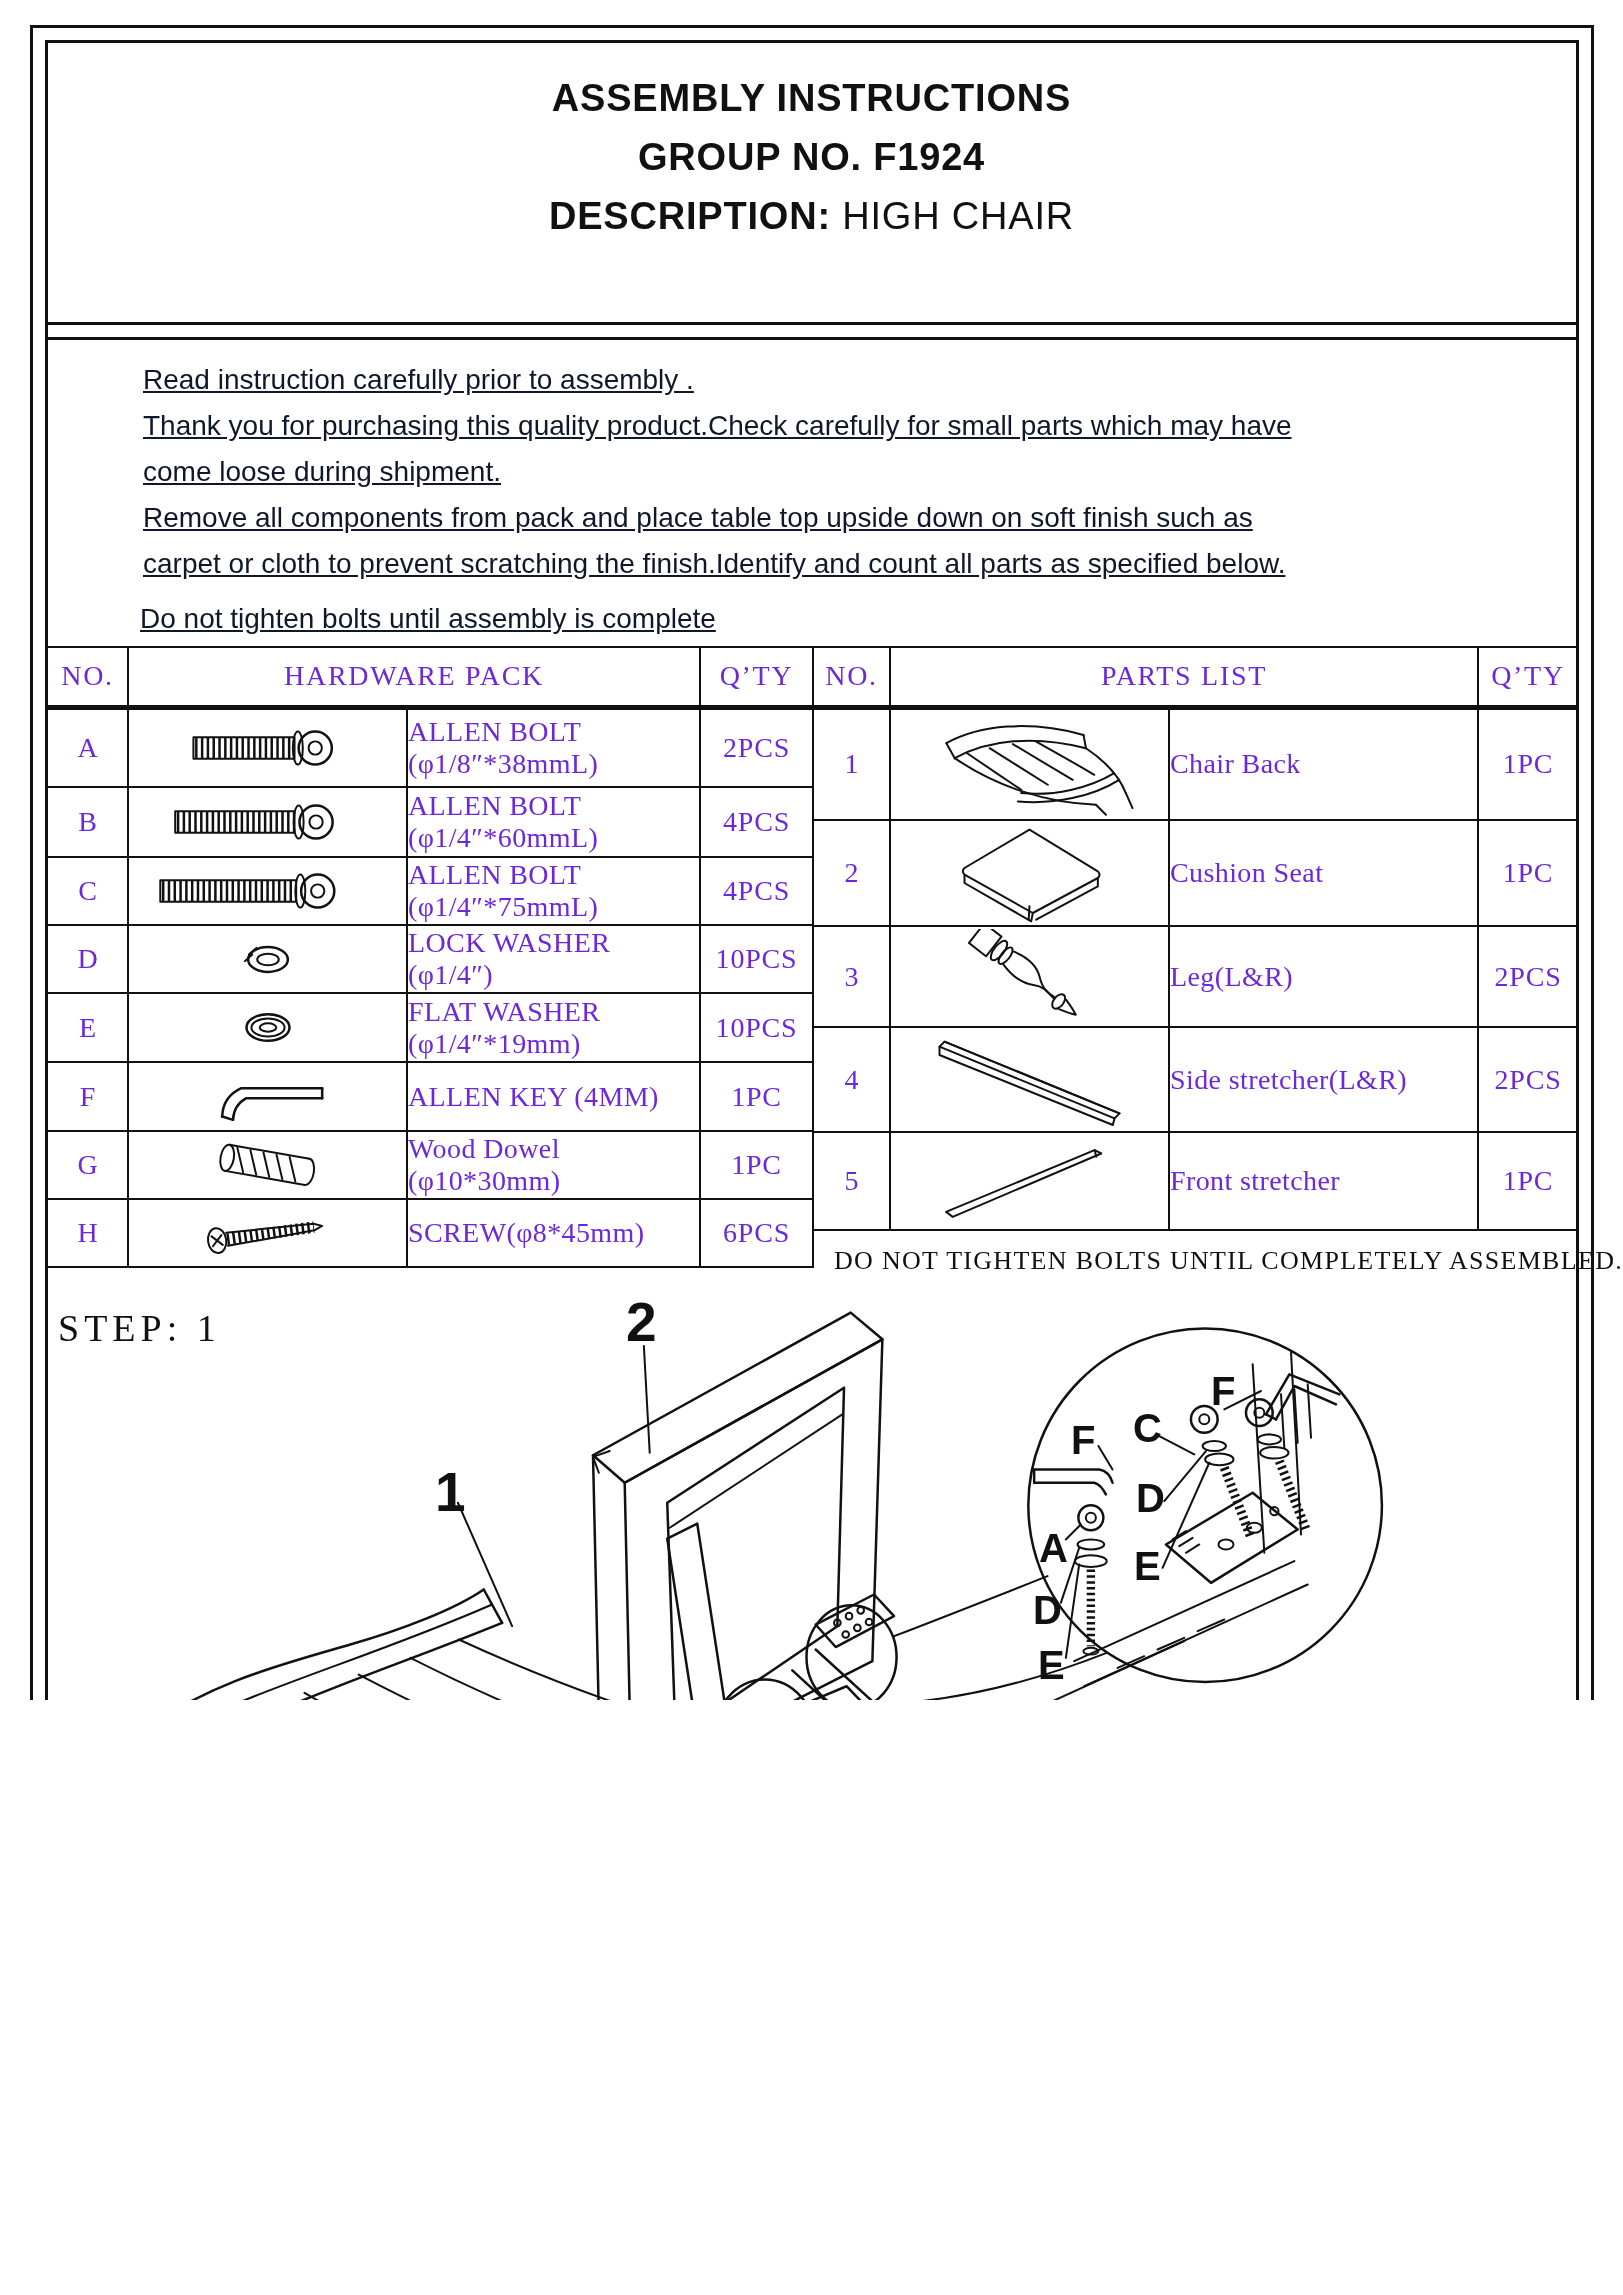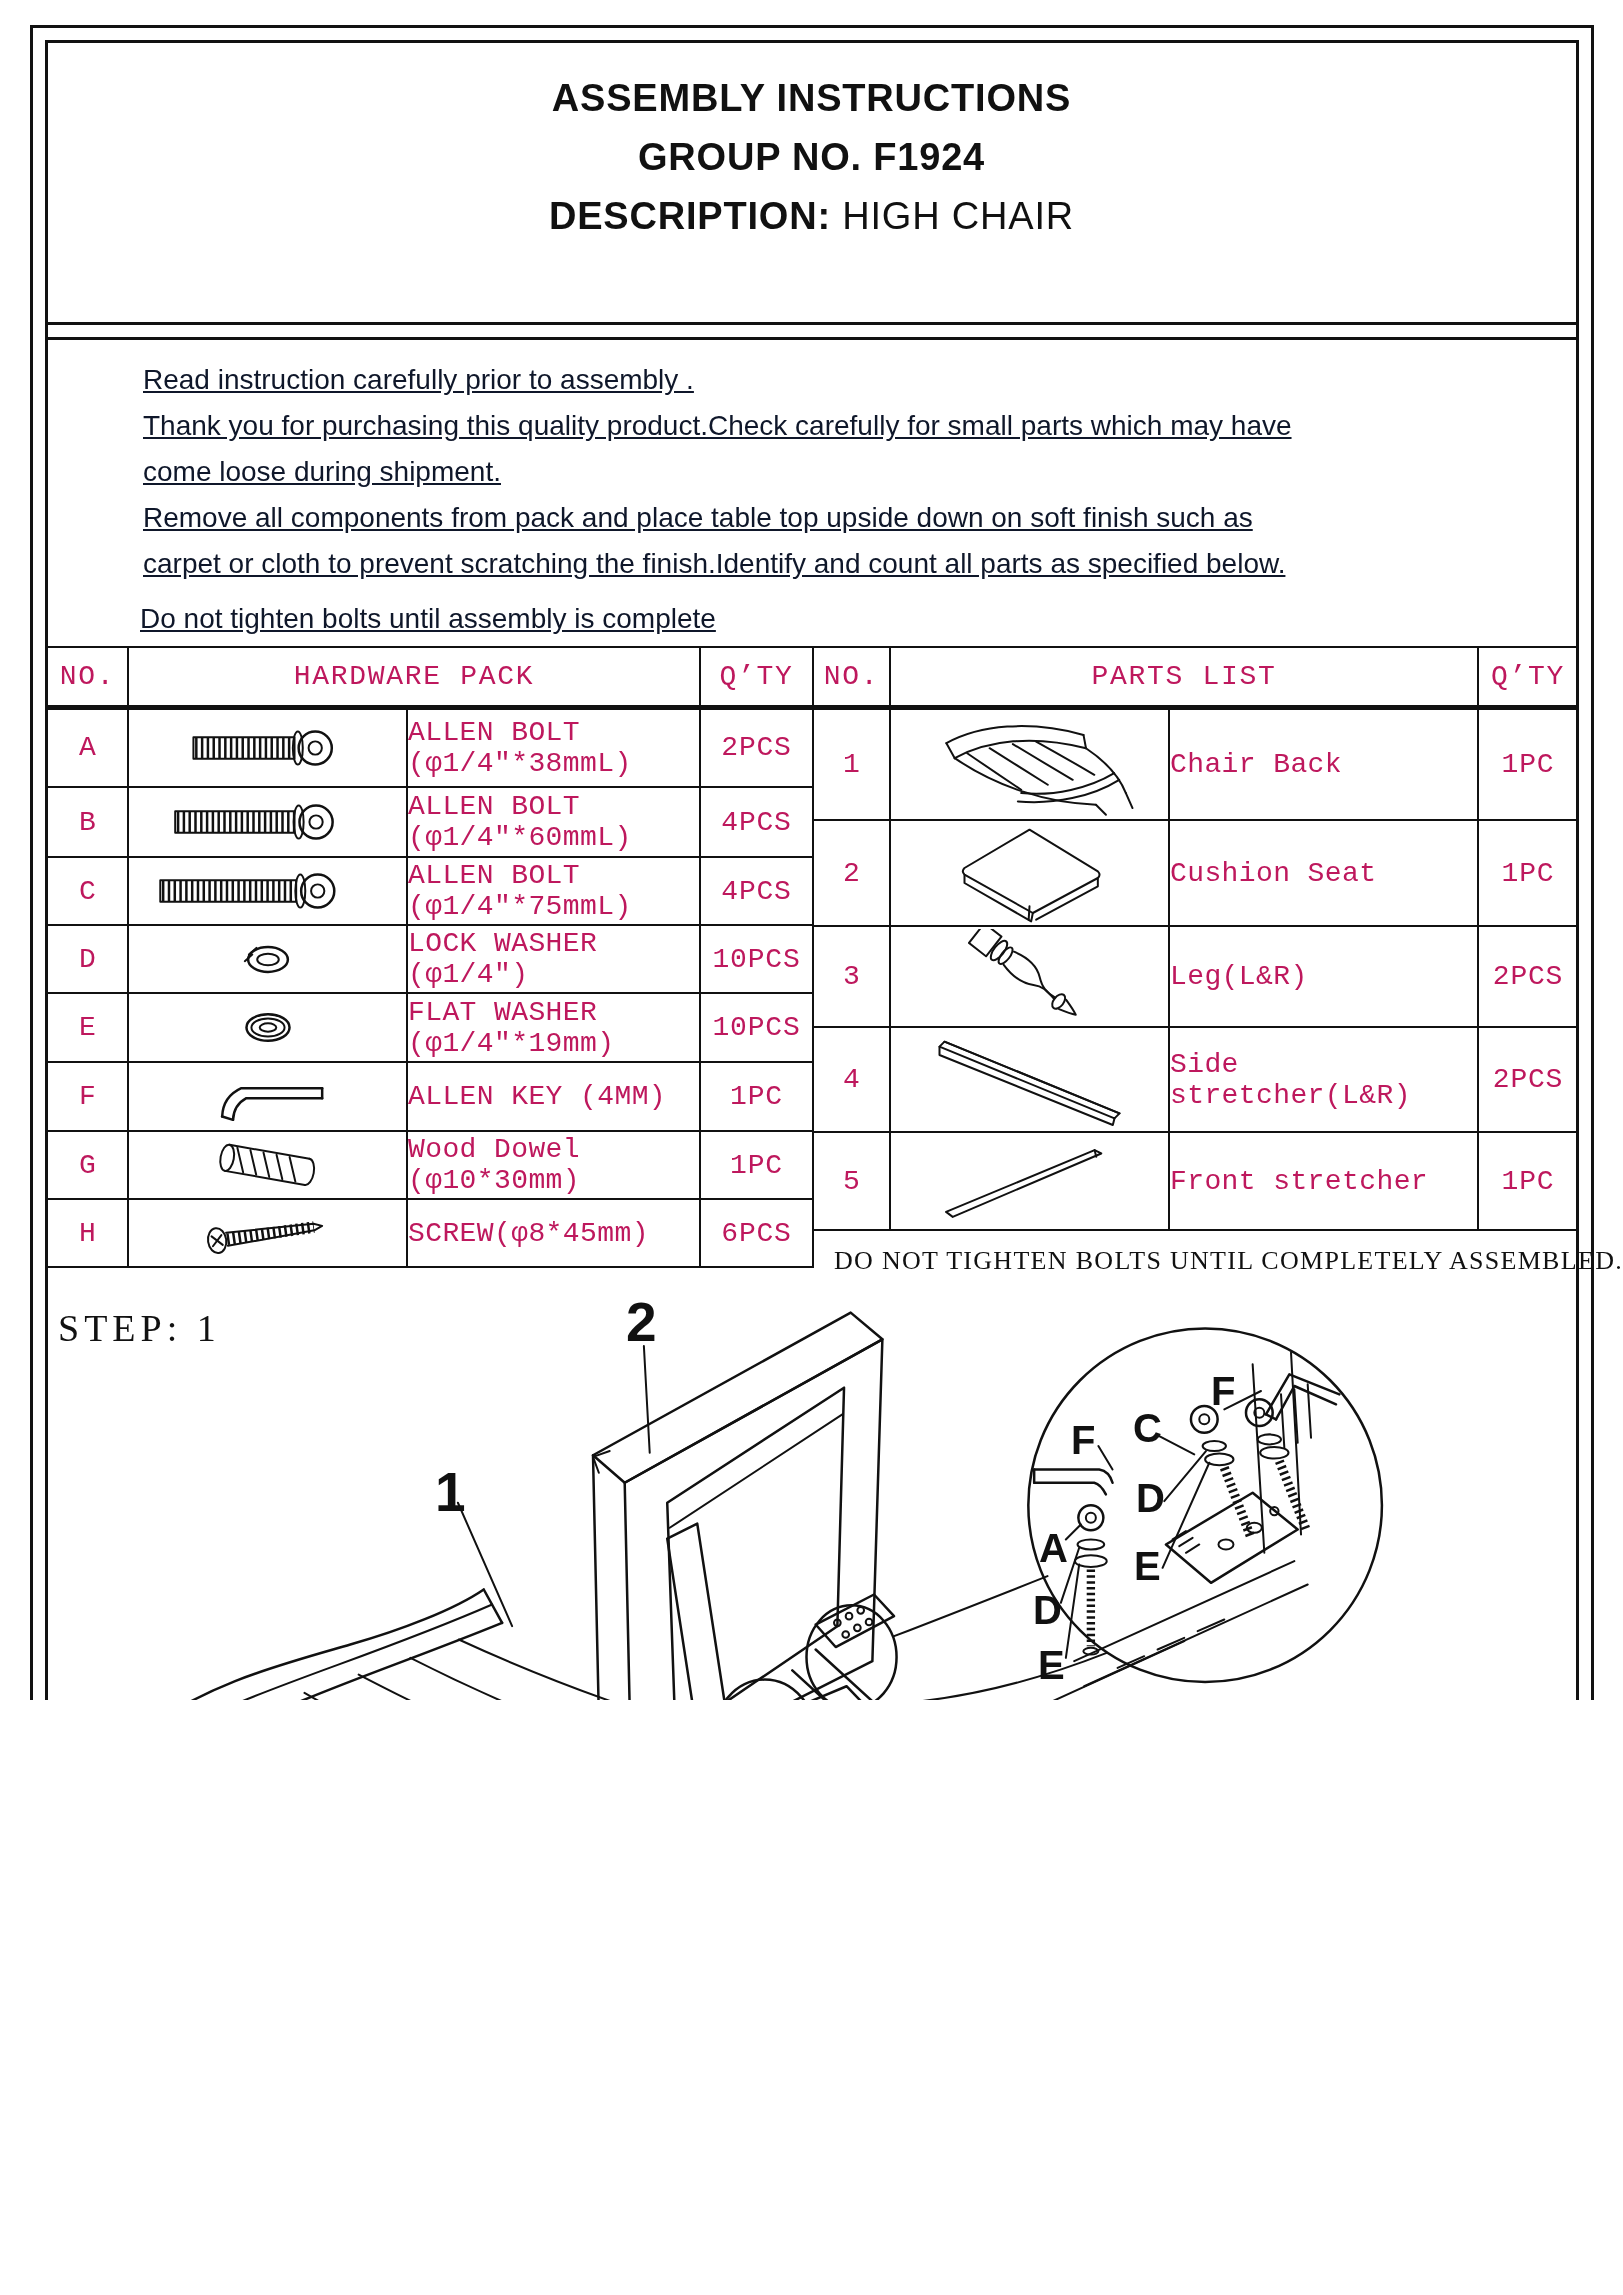--- a/index.html
+++ b/index.html
@@ -8,22 +8,22 @@
   .bline{position:absolute;background:#111;}
   
   .hline{position:absolute;left:0;width:100%;text-align:center;font-weight:bold;
          font-size:38px;letter-spacing:0.8px;font-family:"Liberation Sans",sans-serif;}
   .hline .light{font-weight:normal;}
   
   .intro{position:absolute;font-size:28px;line-height:46px;color:#0f172a;
          font-family:"Liberation Sans",sans-serif;text-decoration:underline;}
   
   table.tbl{position:absolute;border-collapse:collapse;table-layout:fixed;background:transparent;}
-  table.tbl td{border:2.5px solid #111;padding:0;color:#be185d;vertical-align:middle;
-               font-family:Liberation Mono, monospace;font-size:28px;}
+  table.tbl td{border:2.5px solid #111;padding:0;color:#6d28d9;vertical-align:middle;
+               font-family:Liberation Serif, serif;font-size:28px;}
   table.tbl tr.thead td{text-align:center;letter-spacing:1.7px;border-bottom:5px solid #111;}
   td.cno{text-align:center;}
   td.cqty{text-align:center;letter-spacing:0.8px;}
   td.cdesc{padding-left:18.4px;letter-spacing:0.4px;}
   td.cicon{text-align:center;}
   td.cicon svg{display:block;margin:0 auto;}
   .note{position:absolute;font-family:"Liberation Serif",serif;font-size:26px;
         letter-spacing:1.3px;white-space:nowrap;}
   .steplbl{position:absolute;font-family:"Liberation Serif",serif;font-size:38px;letter-spacing:5px;}
   
@@ -93,21 +93,21 @@
         <svg width="250" height="58" viewBox="0 0 300 70">
               <g class="thread">
                 <line x1="62" y1="35" x2="180" y2="35" stroke-width="26" stroke-dasharray="3 4"></line>
               </g>
               <rect x="60" y="22" width="122" height="26" class="st2"></rect>
               <ellipse cx="186" cy="35" rx="6" ry="20" class="st2"></ellipse>
               <circle cx="207" cy="35" r="20" class="st"></circle>
               <circle cx="207" cy="35" r="8" class="st2"></circle>
             </svg>
       </td>
-      <td class="cdesc">ALLEN  BOLT (φ1/4″*38mmL)</td>
+      <td class="cdesc">ALLEN  BOLT (φ1/8″*38mmL)</td>
       <td class="cqty">2PCS</td>
     </tr>
     <tr style="height:70px;">
       <td class="cno">B</td>
       <td class="cicon">
         <svg width="250" height="58" viewBox="0 0 300 70">
               <g class="thread">
                 <line x1="40" y1="35" x2="182" y2="35" stroke-width="26" stroke-dasharray="3 4"></line>
               </g>
               <rect x="38" y="22" width="144" height="26" class="st2"></rect>

